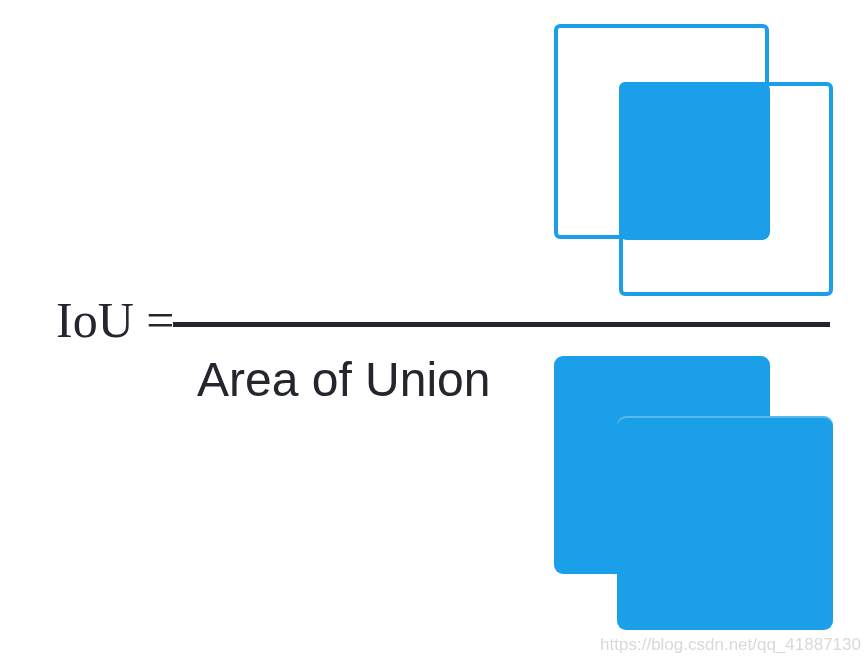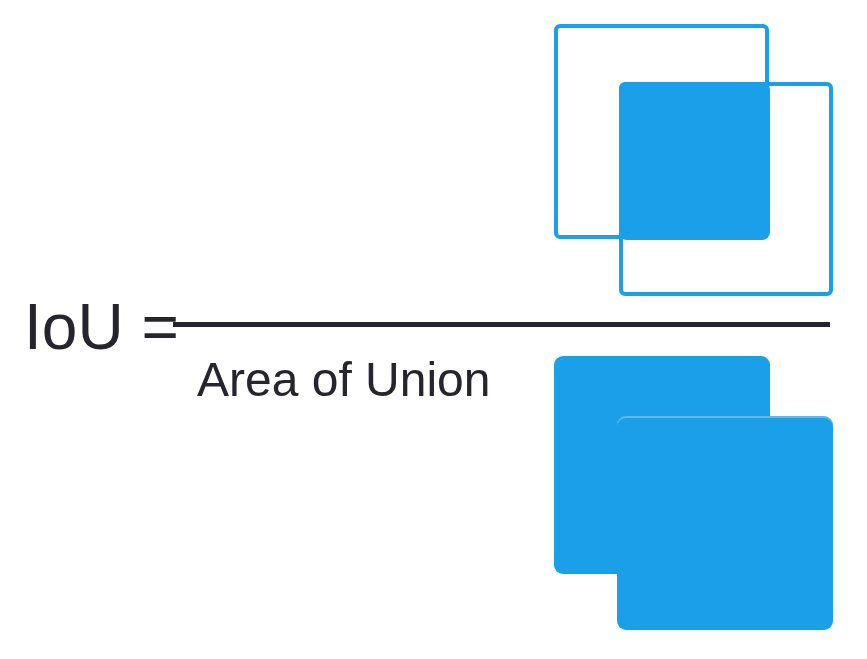--- a/index.html
+++ b/index.html
@@ -18,26 +18,27 @@
     width: 867px;
     height: 659px;
     background: var(--background);
     font-family: "Liberation Sans", sans-serif;
     overflow: hidden;
   }
 
   
   .iou-lhs {
     position: absolute;
-    left: 24px;
+    left: 56px;
     top: 295px;
-    font-size: 64px;
+    font-size: 50px;
     line-height: 1;
     color: var(--text-dark);
     white-space: nowrap;
+    font-family: Liberation Serif, serif;
   }
   .numerator {
     position: absolute;
     left: 195px;
     top: 254px;
     font-size: 48px;
     line-height: 1;
     color: var(--text-dark);
     white-space: nowrap;
   }
@@ -137,14 +138,15 @@
   <div class="box-outline box1"></div>
 
   <div class="box-outline box2"></div>
 
   <div class="overlap-fill"></div>
 
   <div class="union-a"></div>
 
   <div class="union-b"></div>
 
+  <div class="watermark">https://blog.csdn.net/qq_41887130</div>
 
 </div>
 
 </body></html>

